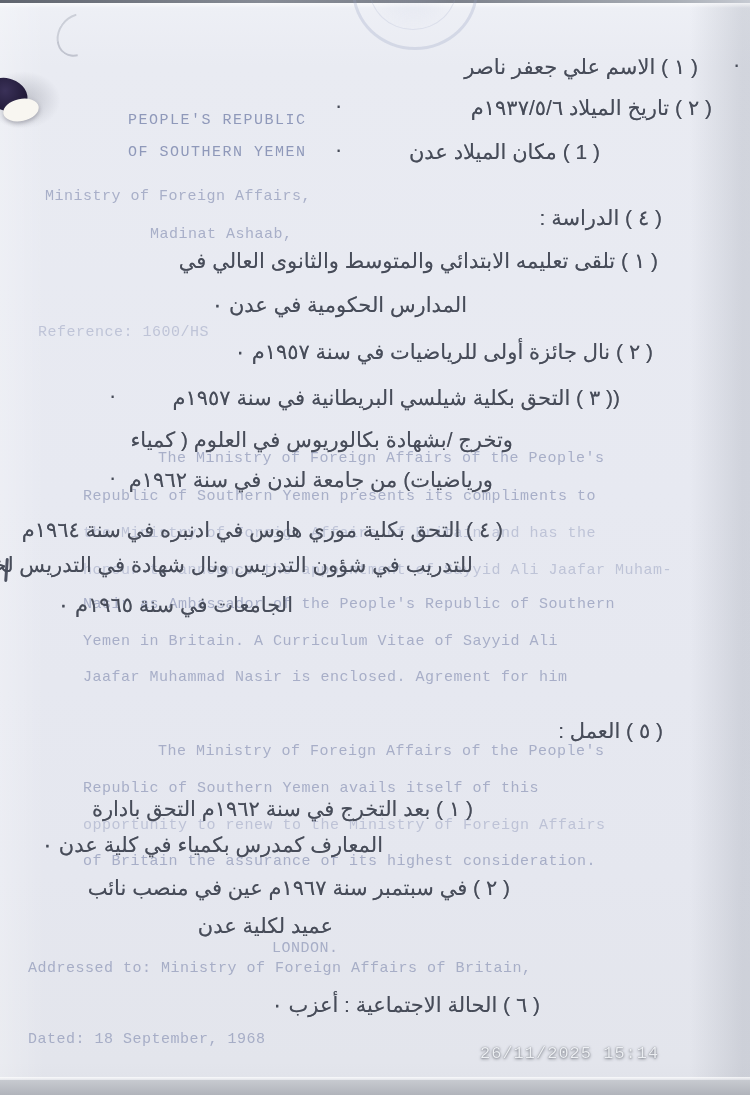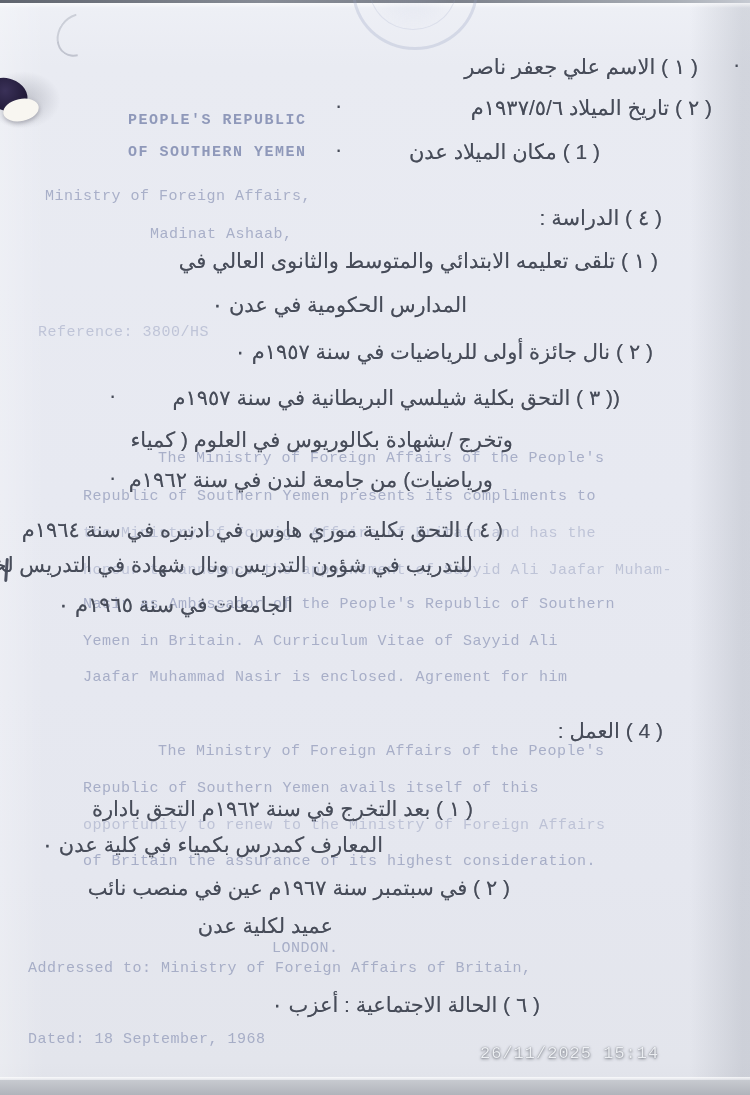--- a/index.html
+++ b/index.html
@@ -35,21 +35,21 @@
   .hole-ink{position:absolute;left:-12px;top:79px;width:40px;height:32px;border-radius:48% 60% 55% 50%;
     background:radial-gradient(circle at 40% 40%, #3a3158, #211a38 70%);transform:rotate(18deg);}
   .hole-paper{position:absolute;left:3px;top:99px;width:36px;height:22px;border-radius:50%;
     background:#f8f6f1;transform:rotate(-12deg);box-shadow:0 2px 4px rgba(100,100,112,0.45);}
   
   .stroke-mark{position:absolute;left:5px;top:558px;width:3px;height:24px;background:#4d5160;transform:rotate(4deg);border-radius:2px;}
 
   
   .gh{position:absolute;white-space:nowrap;font-family:"Liberation Mono","DejaVu Sans Mono",monospace;
     font-size:15px;letter-spacing:0.5px;color:rgba(122,133,170,0.58);filter:blur(0.55px);}
-  .gh-strong{color:rgba(108,120,163,0.72);font-weight:bold;letter-spacing:1.5px;}
+  .gh-strong{color:rgba(108,120,163,0.72);font-weight:normal;letter-spacing:1.5px;}
   .gh-faint{color:rgba(130,140,178,0.40);}
   .e1{left:128px;top:112px}.e2{left:128px;top:144px}
   .e3{left:45px;top:188px}.e4{left:150px;top:226px}
   .e5{left:38px;top:324px}
   .e6{left:158px;top:450px}.e7{left:83px;top:488px}.e8{left:83px;top:525px}
   .e9{left:83px;top:562px}.e10{left:83px;top:596px}.e11{left:83px;top:633px}
   .e12{left:83px;top:669px}.e13{left:83px;top:705px}
   .e14{left:158px;top:743px}.e15{left:83px;top:780px}.e16{left:83px;top:817px}.e17{left:83px;top:853px}
   .e18{left:28px;top:960px}.e19{left:272px;top:940px}.e20{left:28px;top:1031px}
 
@@ -88,21 +88,21 @@
   <div class="pencil-arc"></div>
   <div class="hole-halo"></div>
   <div class="hole-ink"></div>
   <div class="hole-paper"></div>
   <div class="stroke-mark"></div>
 
   <div class="gh gh-strong e1">PEOPLE'S REPUBLIC</div>
   <div class="gh gh-strong e2">OF SOUTHERN YEMEN</div>
   <div class="gh e3">Ministry of Foreign Affairs,</div>
   <div class="gh e4">Madinat Ashaab,</div>
-  <div class="gh gh-faint e5">Reference:  3800/HS</div>
+  <div class="gh gh-faint e5">Reference:  1600/HS</div>
   <div class="gh e6">The Ministry of Foreign Affairs of the People's</div>
   <div class="gh e7">Republic of Southern Yemen presents its compliments to</div>
   <div class="gh gh-faint e8">the Ministry of Foreign Affairs of Britain and has the</div>
   <div class="gh gh-faint e9">honour to announce the appointment of Sayyid Ali Jaafar Muham-</div>
   <div class="gh e10">Nasir as Ambassador of the People's Republic of Southern</div>
   <div class="gh e11">Yemen in Britain.   A Curriculum Vitae of Sayyid Ali</div>
   <div class="gh e12">Jaafar Muhammad Nasir is enclosed.   Agrement for him</div>
   <div class="gh e14">The Ministry of Foreign Affairs of the People's</div>
   <div class="gh e15">Republic of Southern Yemen avails itself of this</div>
   <div class="gh gh-faint e16">opportunity to renew to the Ministry of Foreign Affairs</div>
@@ -117,21 +117,21 @@
   <div class="ar a4">( ٤ ) الدراسة  :</div>
   <div class="ar a5">( ١ ) تلقى تعليمه الابتدائي والمتوسط والثانوى العالي في</div>
   <div class="ar a6">المدارس الحكومية في عدن ٠</div>
   <div class="ar a7">( ٢ ) نال جائزة أولى للرياضيات في سنة ١٩٥٧م ٠</div>
   <div class="ar a8">(( ٣ ) التحق بكلية شيلسي البريطانية في سنة ١٩٥٧م</div>
   <div class="ar a9">وتخرج /بشهادة بكالوريوس في العلوم ( كمياء</div>
   <div class="ar a10">ورياضيات) من جامعة لندن في سنة ١٩٦٢م</div>
   <div class="ar a11">( ٤ ) التحق بكلية موري هاوس في ادنبره في سنة ١٩٦٤م</div>
   <div class="ar a12">للتدريب في شؤون التدريس ونال شهادة في التدريس لخريجي</div>
   <div class="ar a13">الجامعات في سنة ١٩٦٥م ٠</div>
-  <div class="ar a14">( 4 ) العمل  :</div>
+  <div class="ar a14">( ٥ ) العمل  :</div>
   <div class="ar a15">( ١ ) بعد التخرج في سنة ١٩٦٢م التحق بادارة</div>
   <div class="ar a16">المعارف كمدرس بكمياء في كلية عدن ٠</div>
   <div class="ar a17">( ٢ ) في سبتمبر سنة ١٩٦٧م عين في منصب نائب</div>
   <div class="ar a18">عميد لكلية عدن</div>
   <div class="ar a19">( ٦ ) الحالة الاجتماعية : أعزب ٠</div>
 
   <div class="dot d1">٠</div>
   <div class="dot d2">٠</div>
   <div class="dot d3">٠</div>
   <div class="dot d4">٠</div>

